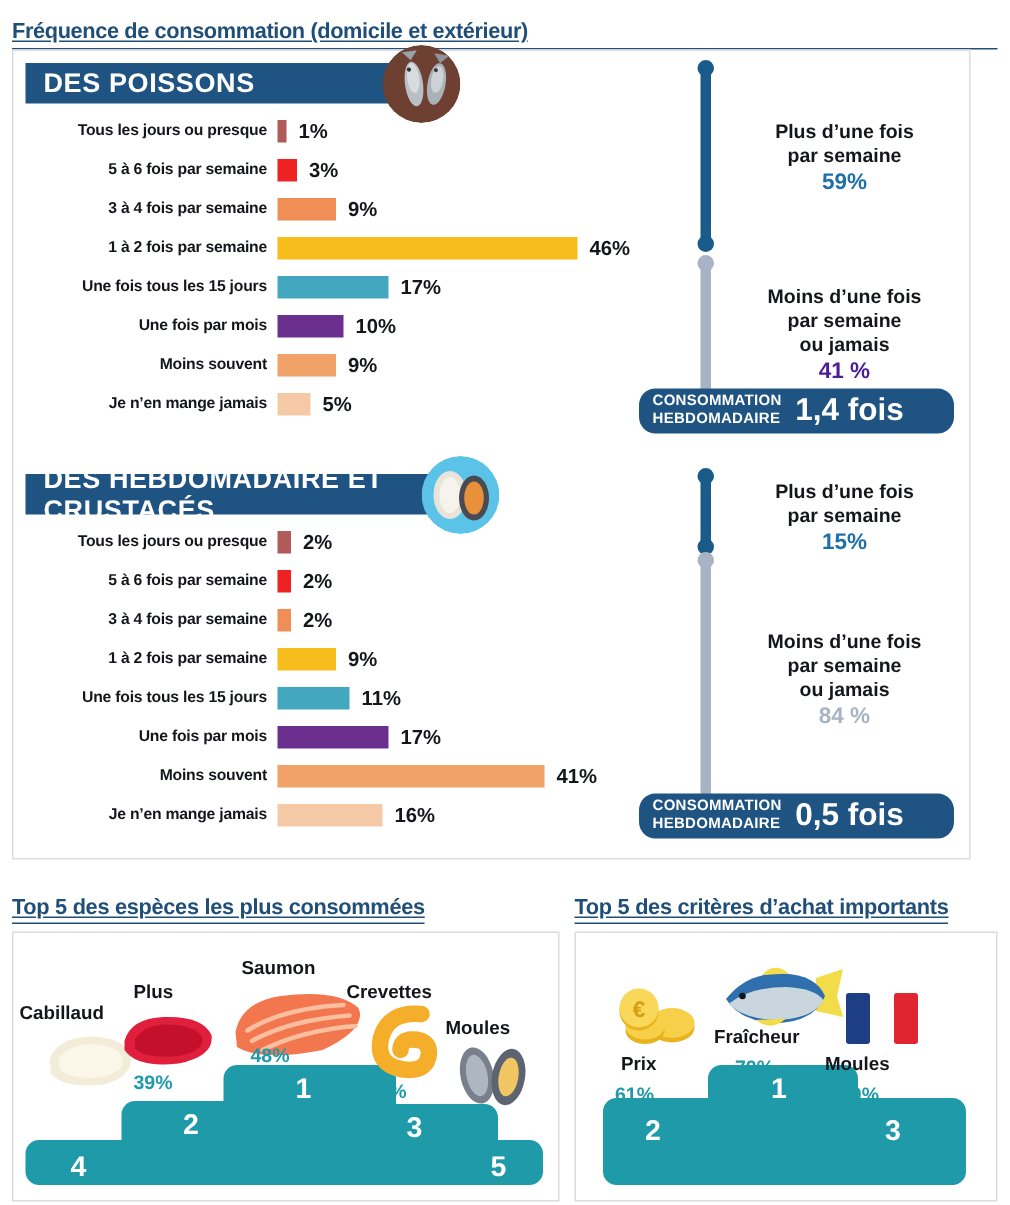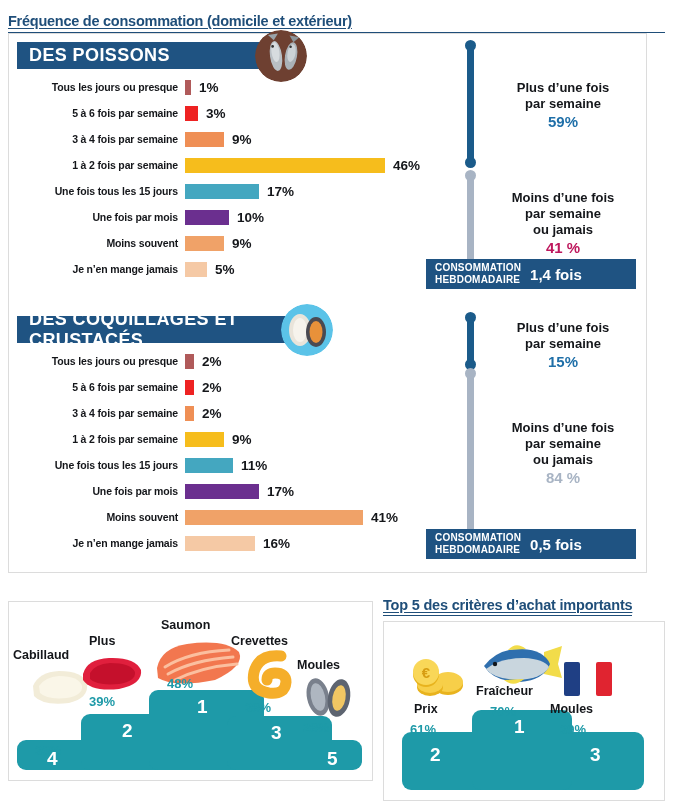--- a/index.html
+++ b/index.html
@@ -55,24 +55,24 @@
 
   
   .summary{position:absolute;left:448px;width:190px;}
   .sline{position:absolute;width:7px;border-radius:4px;}
   .sdot{position:absolute;width:11px;height:11px;border-radius:50%;left:-2px;}
   .stext{position:absolute;text-align:center;width:168px;left:22px;}
   .stext .t{font-size:13px;font-weight:bold;color:#14161a;line-height:16px;}
   .stext .p{font-size:15px;font-weight:bold;margin-top:1px;}
   .badge{
     position:absolute;background:#1f5382;display:flex;align-items:center;
-    height:30px;box-sizing:border-box;padding:0 9px;
+    height:30px;box-sizing:border-box;padding:0 9px;border-radius:11px;
   }
   .badge .b1{color:#fff;font-size:10px;font-weight:bold;line-height:12px;letter-spacing:.2px;}
-  .badge .b2{color:#fff;font-size:15px;font-weight:bold;margin-left:9px;white-space:nowrap;}
+  .badge .b2{color:#fff;font-size:21px;font-weight:bold;margin-left:9px;white-space:nowrap;}
 
   
   .bottom-block{position:absolute;}
   .bb-panel{background:#fff;border:1px solid #dcdcdc;box-sizing:border-box;position:relative;overflow:hidden;}
   .podium-num{position:absolute;color:#fff;font-weight:bold;font-size:19px;}
   .pod-label{position:absolute;font-size:12.5px;font-weight:bold;color:#14161a;white-space:nowrap;}
   .pod-pct{position:absolute;font-size:13px;font-weight:bold;color:#1e9aa8;white-space:nowrap;}
   .pod-ico{position:absolute;}
 </style>
 </head>
@@ -159,33 +159,33 @@
       </div>
       <div class="stext" style="top: 42px;">
         <div class="t">Plus d’une fois</div>
         <div class="t">par semaine</div>
         <div class="p" style="color: rgb(31, 111, 168);">59%</div>
       </div>
       <div class="stext" style="top: 152px;">
         <div class="t">Moins d’une fois</div>
         <div class="t">par semaine</div>
         <div class="t">ou jamais</div>
-        <div class="p" style="color: #be185d;">41 %</div>
+        <div class="p" style="color: #4c1d95;">41 %</div>
       </div>
     </div>
     <div class="badge" style="background: rgb(31, 83, 130); left: 417px; top: 225px; width: 210px;">
       <div>
         <div class="b1">CONSOMMATION</div>
         <div class="b1">HEBDOMADAIRE</div>
       </div>
       <div class="b2">1,4 fois</div>
     </div>
     <div class="group" style="top: 282px;">
       <div class="grp-header" style="background: rgb(31, 83, 130); width: 275px;">
-        <span class="ttl">DES COQUILLAGES ET CRUSTACÉS</span>
+        <span class="ttl">DES HEBDOMADAIRE ET CRUSTACÉS</span>
       </div>
       <div class="grp-icon" style="left: 264px; top: -12px;">
         <span style="display: inline-block; width: 52px; height: 52px; line-height: 0;"><svg viewBox="0 0 52 52" width="52" height="52">
         <circle cx="26" cy="26" r="26" fill="#5bc3e8"></circle>
         <ellipse cx="19" cy="26" rx="11" ry="16" fill="#e9e4da"></ellipse>
         <ellipse cx="19" cy="26" rx="7" ry="12" fill="#f6f3ec"></ellipse>
         <ellipse cx="35" cy="28" rx="10" ry="15" fill="#4a4a52"></ellipse>
         <ellipse cx="35" cy="28" rx="6.5" ry="11" fill="#e8913a"></ellipse>
       </svg></span>
       </div>
@@ -256,20 +256,21 @@
     <div class="badge" style="background: rgb(31, 83, 130); left: 417px; top: 495px; width: 210px;">
       <div>
         <div class="b1">CONSOMMATION</div>
         <div class="b1">HEBDOMADAIRE</div>
       </div>
       <div class="b2">0,5 fois</div>
     </div>
   </div>
 
 <div class="bottom-block" id="top5-block" style="left:8px;top:596px;width:365px;">
+  <div style="white-space:nowrap;"><span class="sec-title">Top 5 des espèces les plus consommées</span></div>
   <div class="bb-panel" id="top5-panel" style="margin-top:5px;width:365px;height:180px;">
       <svg width="363" height="178" style="position: absolute; left: 0px; top: 0px;">
         <rect x="8" y="138" width="345" height="30" rx="9" fill="#1e9aa8"></rect>
         <rect x="72" y="112" width="100" height="56" rx="9" fill="#1e9aa8"></rect>
         <rect x="140" y="88" width="115" height="80" rx="9" fill="#1e9aa8"></rect>
         <rect x="218" y="114" width="105" height="54" rx="9" fill="#1e9aa8"></rect>
       </svg>
       <div class="pod-ico" style="left: 16px; top: 62px;"><span style="display: inline-block; width: 70px; height: 46px; line-height: 0;"><svg viewBox="0 0 70 46" width="70" height="46">
         <path d="M8 22 Q14 8 34 7 Q58 7 62 20 Q64 34 44 39 Q18 42 9 32 Z" fill="#f2ecd8"></path>
         <path d="M14 22 Q20 13 34 12 Q54 12 57 22 Q58 31 42 34 Q22 36 15 29 Z" fill="#faf6e8"></path>

